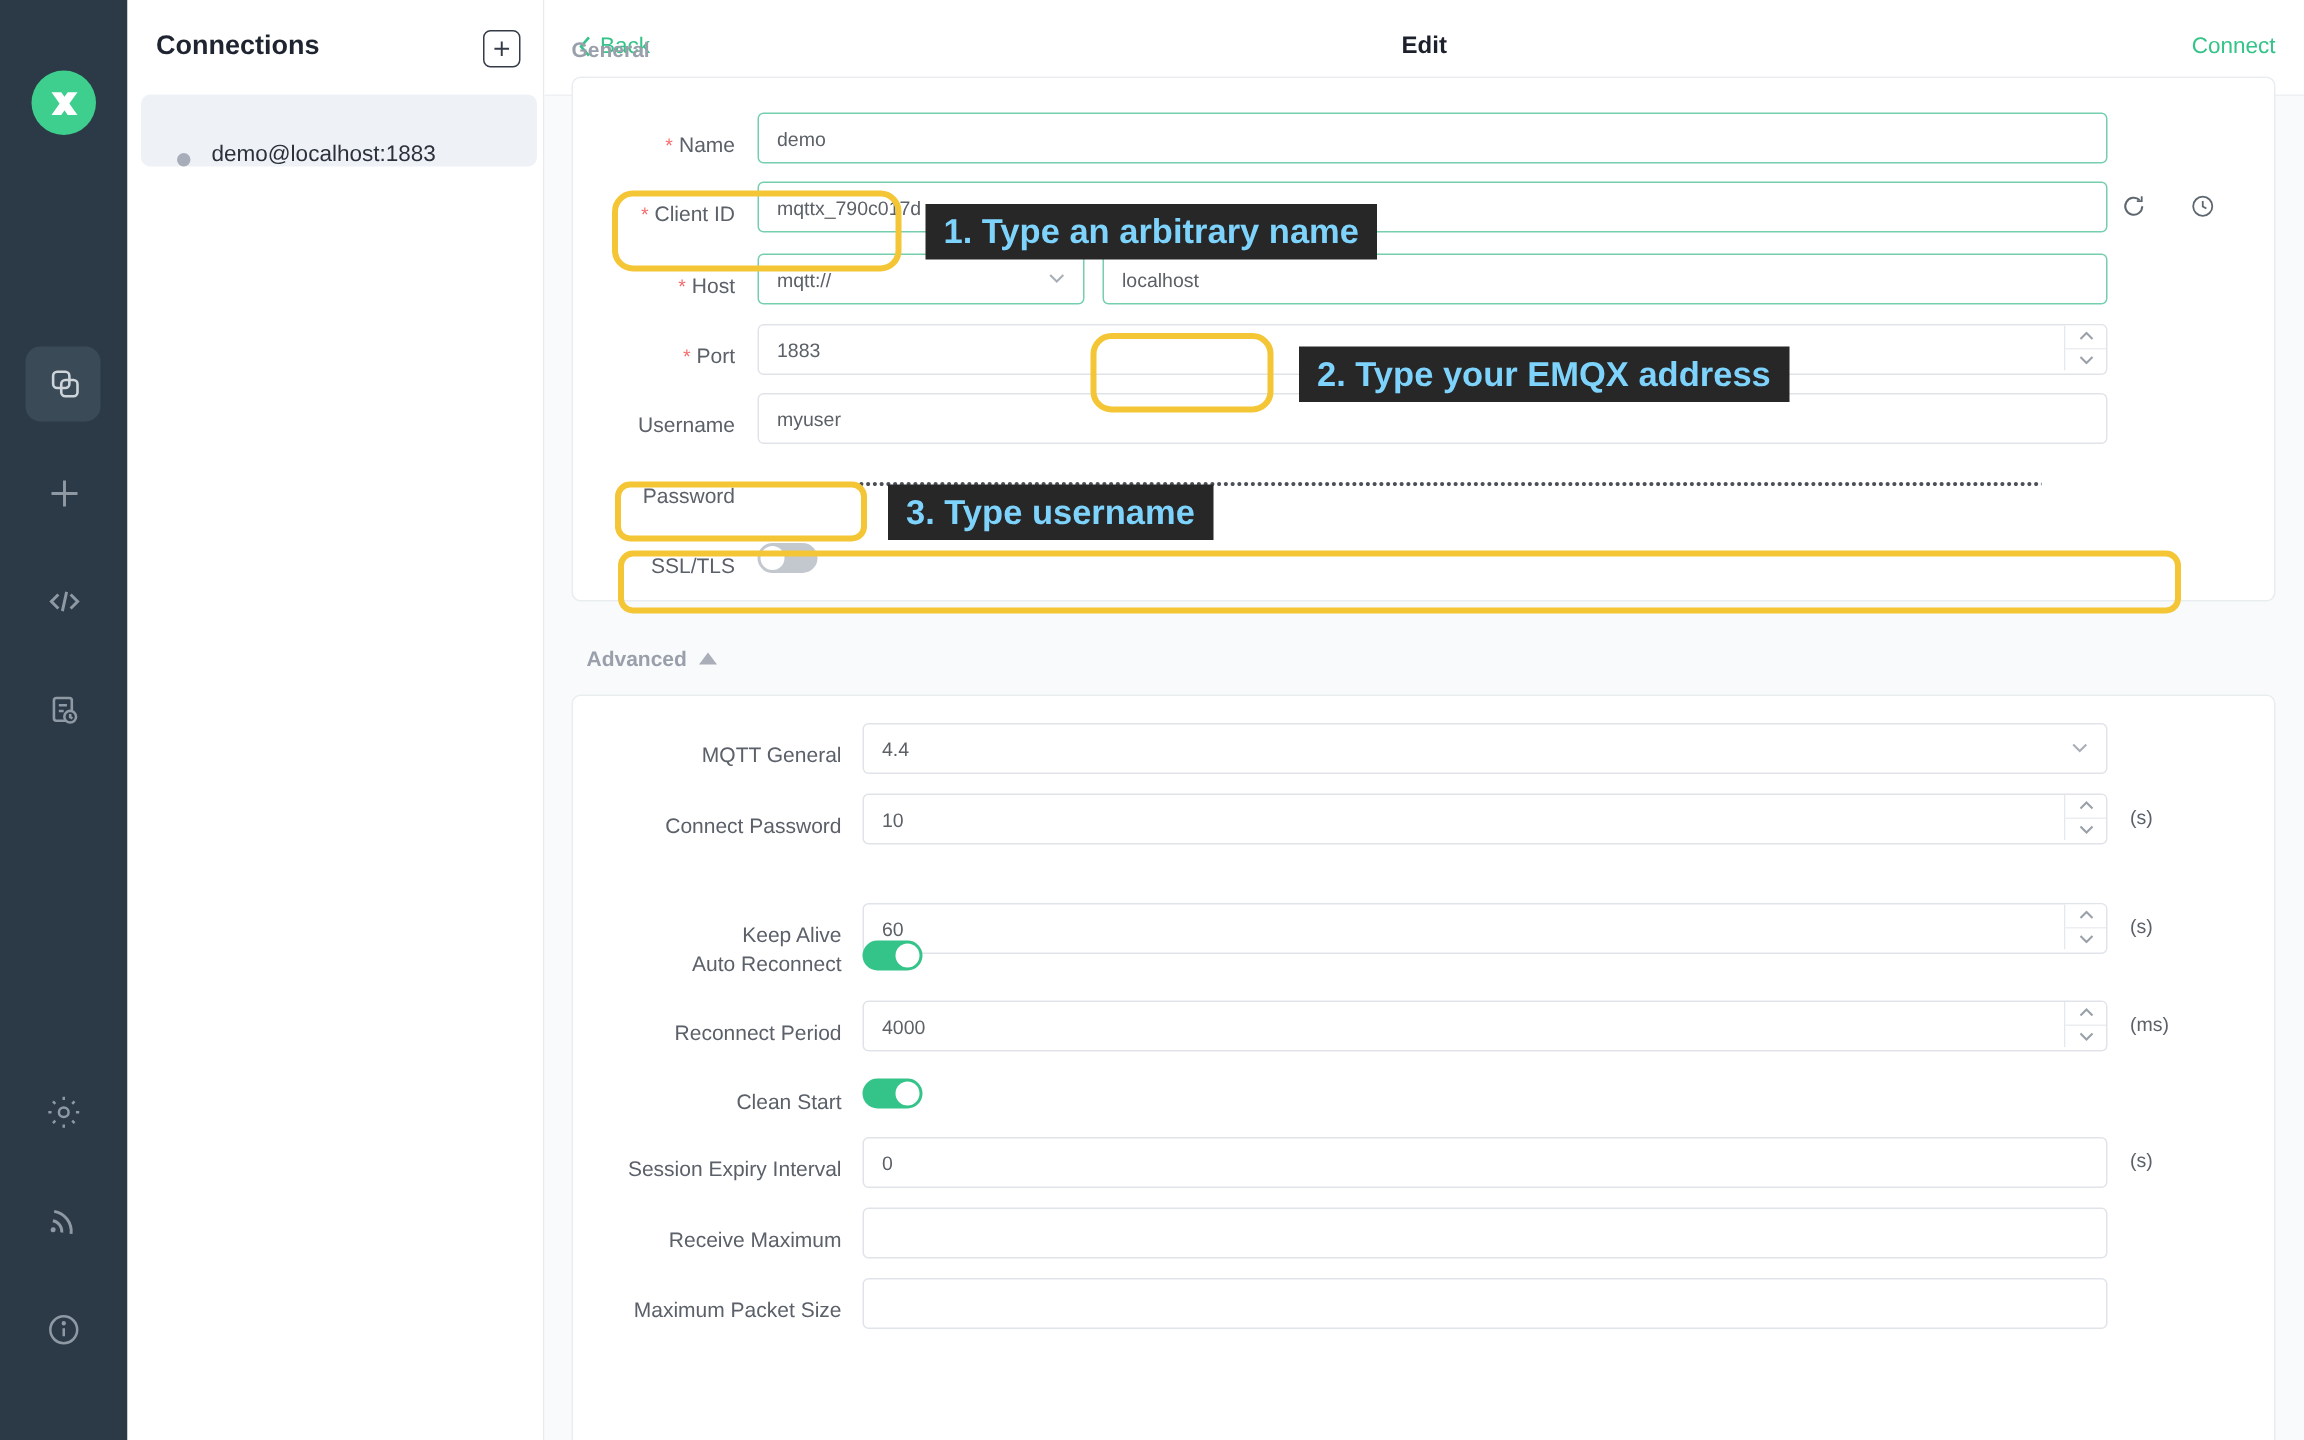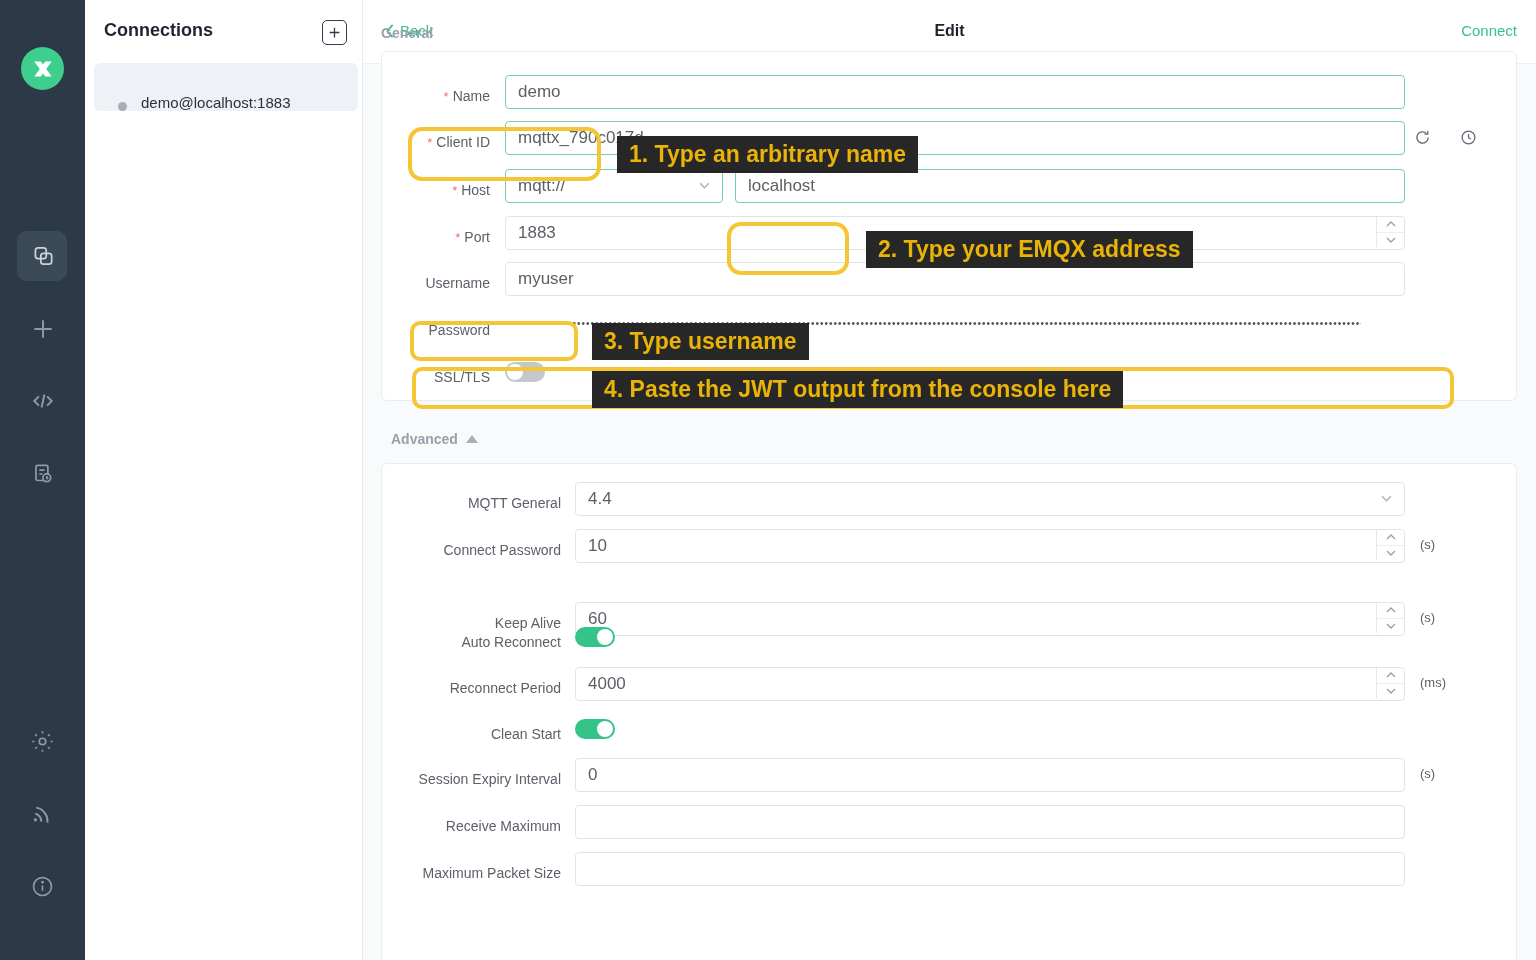--- a/index.html
+++ b/index.html
@@ -40,21 +40,21 @@
   .card.general { top:51px; height:350px; }
   .card.advanced { top:463px; height:520px; }
 
   .row { position:absolute; left:0; width:100%; height:32px; }
   .flabel { position:absolute; left:0; top:0; height:32px; line-height:43px; text-align:right; font-size:14px; color:#5b6069; }
   .g .flabel { width:108px; } .a .flabel { width:179px; }
   .req { color:#f56c6c; margin-right:4px; font-size:13px; }
   .fwrap { position:absolute; top:0; height:32px; }
   .g .fwrap { left:123px; width:900px; } .a .fwrap { left:193px; width:830px; }
   input.tin, .selbox { width:100%; height:32px; border:1px solid #e0e4e9; border-radius:4px; background:#fff;
-    font-size:17px; color:#5c6167; padding:16px 12px; font-family:"Liberation Sans",sans-serif; outline:none; }
+    font-size:13px; color:#5c6167; padding:16px 12px; font-family:"Liberation Sans",sans-serif; outline:none; }
   .greenb { border-color:#76cfac !important; }
   .selbox { display:flex; align-items:center; position:relative; cursor:pointer; }
   .chev-dn { position:absolute; right:12px; top:12px; }
   .stepper { position:absolute; right:1px; top:1px; width:28px; height:30px; border-left:1px solid #e4e7ec; border-radius:0 3px 3px 0;
     display:flex; flex-direction:column; background:#fff; cursor:pointer; }
   .stepper span { flex:1; display:flex; align-items:center; justify-content:center; }
   .stepper span:first-child { border-bottom:1px solid #eceef2; }
   .unit { position:absolute; font-size:13px; color:#5b6069; line-height:32px; }
   .g .unit, .a .unit { left:1038px; }
   .after-icons { position:absolute; left:1032px; top:8px; display:flex; gap:29px; }
@@ -65,21 +65,21 @@
   .toggle.off { background:#c3c8cf; }
   .toggle.on  { background:#34c388; }
   .knob { position:absolute; top:2px; width:16px; height:16px; border-radius:50%; background:#fff; }
   .toggle.off .knob { left:2px; } .toggle.on .knob { right:2px; }
 
   .pw-dots { display:block; width:856px; overflow:hidden; white-space:nowrap; font-size:10px; letter-spacing:1px;
     color:#4c5057; line-height:30px; }
 
   
   .ybox { position:absolute; border:4px solid #f4c636; border-radius:14px; z-index:25; pointer-events:none; }
-  .tip { position:absolute; z-index:30; background:#272727; color:#eab308; font-size:23px; font-weight:700;
+  .tip { position:absolute; z-index:30; background:#272727; color:#7dd3fc; font-size:23px; font-weight:700;
     line-height:37px; height:37px; padding:0 12px; white-space:nowrap; pointer-events:none; }
   svg { display:block; }
 </style>
 </head>
 <body>
 
 <div class="page">
 
   <div class="app-sidebar">
     <div class="logo">
@@ -344,15 +344,14 @@
   <div class="ybox" style="left:408px; top:127px; width:193px; height:54px;"></div>
   <div class="tip" style="left:617px; top:136px;">1. Type an arbitrary name</div>
 
   <div class="ybox" style="left:727px; top:222px; width:122px; height:53px;"></div>
   <div class="tip" style="left:866px; top:231px;">2. Type your EMQX address</div>
 
   <div class="ybox" style="left:410px; top:321px; width:168px; height:40px; border-radius:10px;"></div>
   <div class="tip" style="left:592px; top:323px;">3. Type username</div>
 
   <div class="ybox" style="left:412px; top:367px; width:1042px; height:42px; border-radius:10px;"></div>
-  <div class="tip" style="left:592px; top:371px;">4. Paste the JWT output from the console here</div>
 
 </div>
 
 </body></html>

